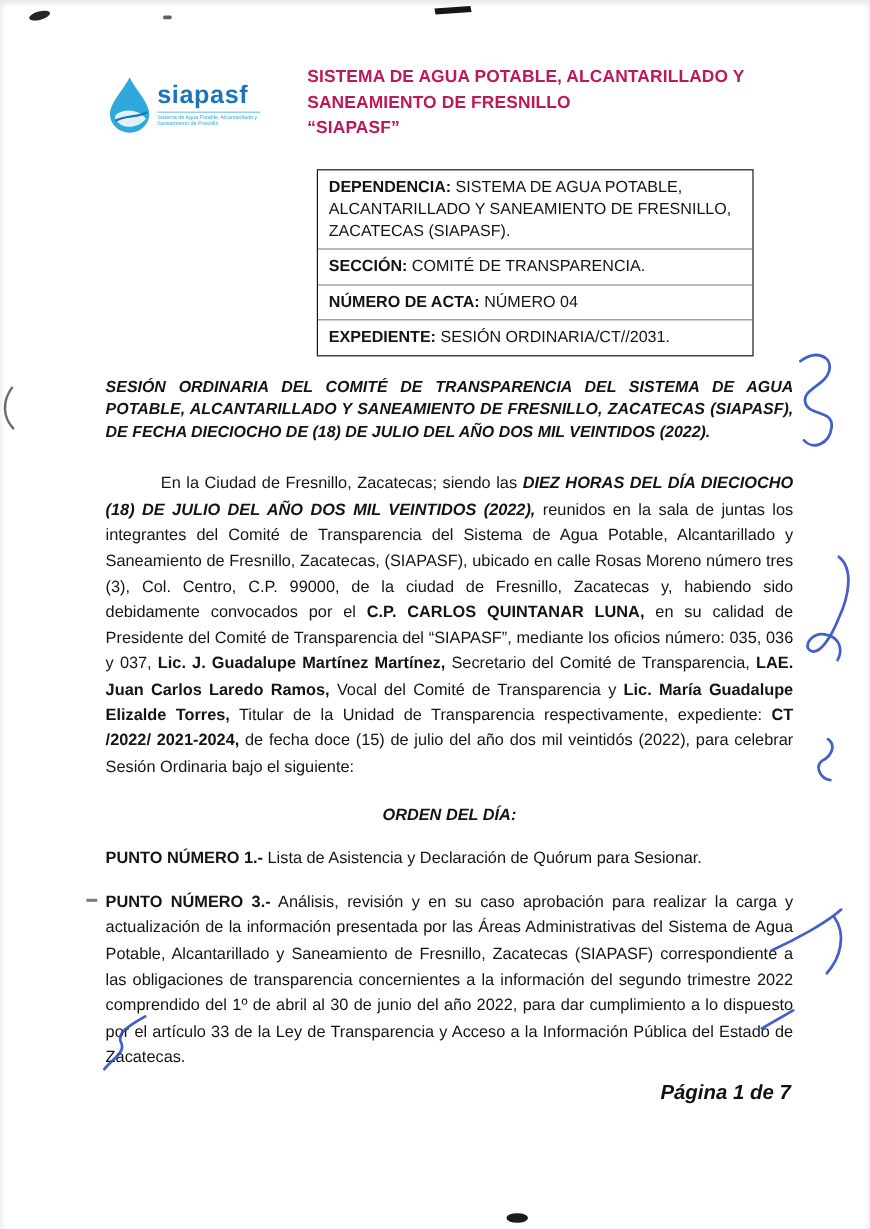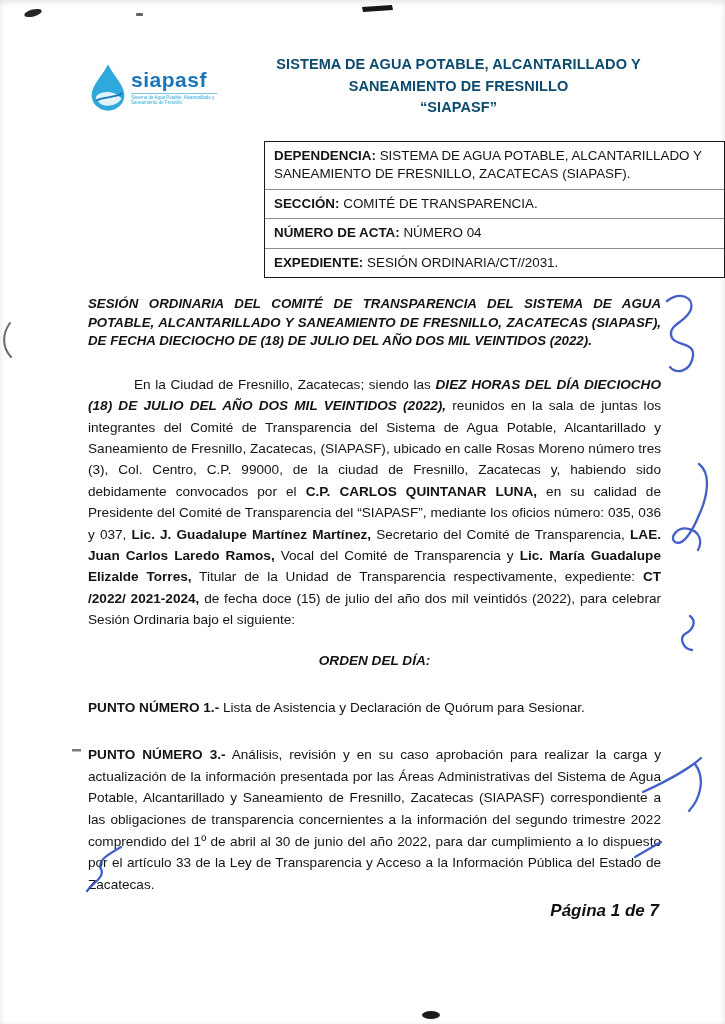--- a/index.html
+++ b/index.html
@@ -17,32 +17,32 @@
     box-sizing:border-box;
     box-shadow:inset 0 2px 6px rgba(0,0,0,.12);
   }
   
   .header{display:flex;align-items:flex-start;}
   .logo{flex:0 0 168px;display:flex;align-items:center;margin-top:8px;}
   .logo-drop{width:40px;height:50px;flex:0 0 40px;}
   .logo-textwrap{margin-left:3px;display:flex;flex-direction:column;}
   .logo-word{font-size:21px;font-weight:bold;color:#1b75bb;letter-spacing:.5px;line-height:22px;}
   .logo-tagline{display:block;font-size:4.5px;color:#2fa8dc;margin-top:2px;border-top:1px solid #7fc6e8;padding-top:1px;width:86px;line-height:5px;}
-  .title{flex:1;text-align:center;color:#0c4a6e;font-weight:bold;font-size:14.5px;line-height:21.5px;letter-spacing:.1px;}
+  .title{flex:1;text-align:left;color:#be185d;font-weight:bold;font-size:14.5px;line-height:21.5px;letter-spacing:.1px;}
   
-  .info-box{margin:22px 0 0 176px;width:461px;border:1.6px solid #1a1a1a;font-size:13.4px;line-height:18.5px;box-sizing:border-box;background:#fff;}
+  .info-box{margin:22px 0 0 176px;width:364px;border:1.6px solid #1a1a1a;font-size:13.4px;line-height:18.5px;box-sizing:border-box;background:#fff;}
   .info-row{padding:5px 9px;border-top:1px solid #8d8d8d;}
   .info-row:first-child{border-top:none;}
   .lbl{font-weight:bold;}
   
   p{margin:0;}
   .session-heading{margin-top:17px;text-align:justify;font-weight:bold;font-style:italic;font-size:13.3px;line-height:18.6px;}
   .intro{margin-top:23px;text-align:justify;text-indent:46px;font-size:13.6px;line-height:21.4px;}
   .orden{margin-top:20px;text-align:center;font-weight:bold;font-style:italic;font-size:13.6px;line-height:20px;}
-  .punto{margin-top:26px;text-align:justify;font-size:13.6px;line-height:21.6px;}
+  .punto{margin-top:15px;text-align:justify;font-size:13.6px;line-height:21.6px;}
   .footer{position:absolute;right:66px;top:901px;font-size:17px;font-weight:bold;font-style:italic;color:#111;}
   
   .overlay{position:absolute;inset:0;width:725px;height:1024px;pointer-events:none;}
   .ink{fill:none;stroke:#2b49c0;stroke-width:2.3;stroke-linecap:round;stroke-linejoin:round;opacity:.88;}
   .scan-stroke{fill:none;stroke:#6a6a6a;stroke-width:2;stroke-linecap:round;}
 </style>
 </head>
 <body>
 
 <div class="page">

